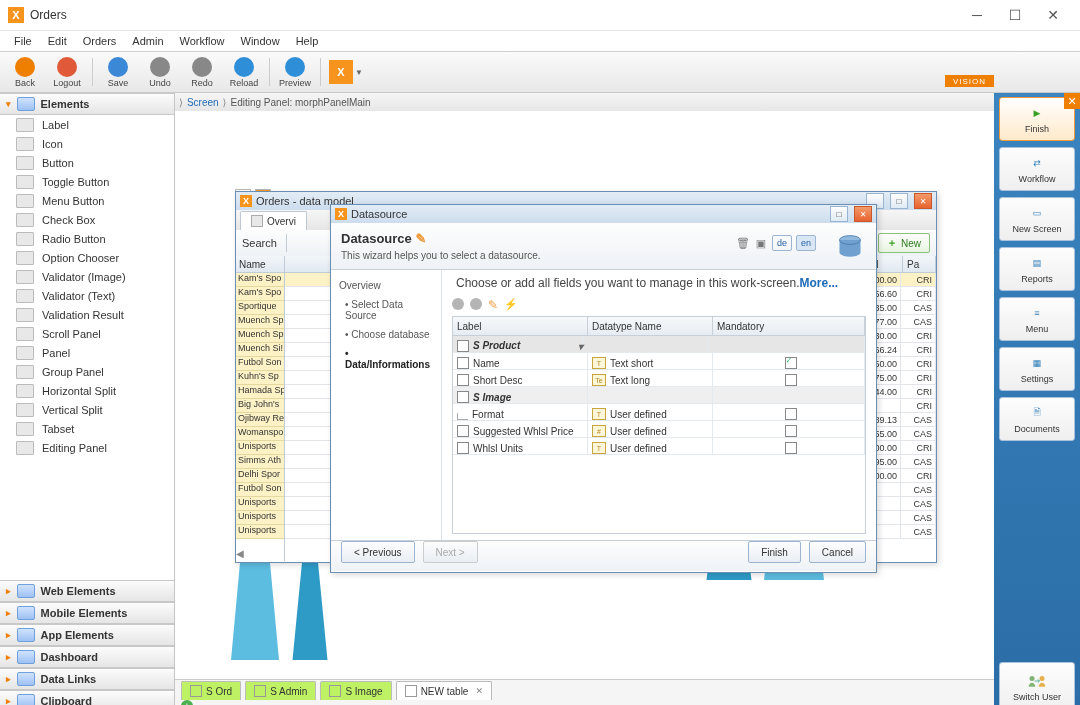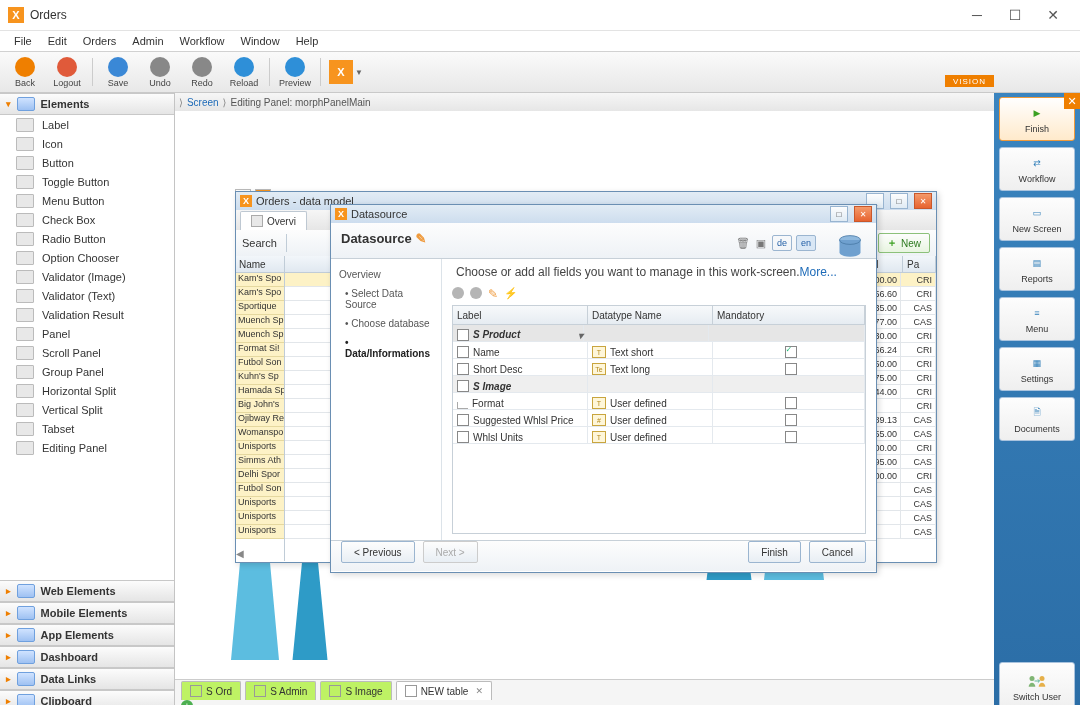--- a/index.html
+++ b/index.html
@@ -86,21 +86,21 @@
 .wiz-head .lang span.l{width:18px;height:14px;border:1px solid #9bb5d0;border-radius:2px;font-size:9px;display:flex;align-items:center;justify-content:center;color:#2460a7}
 .wiz-head .lang span.l.sel{background:#d9e7f5}
 .wiz-head .ic{width:14px;height:14px;display:flex;align-items:center;justify-content:center;color:#777}
 .wiz-main{flex:1;display:flex}
 .wiz-side{width:110px;border-right:1px solid #dce3e9;padding:6px 0}
 .wiz-side .sh{font-size:10px;color:#555;padding:4px 8px}
 .wiz-side .step{font-size:10px;padding:4px 8px 4px 14px;color:#555}
 .wiz-side .step.act{font-weight:bold;color:#222}
 .wiz-content{flex:1;padding:6px 10px;display:flex;flex-direction:column}
 .wiz-content .desc{font-size:12px;color:#444;display:flex;justify-content:flex-start;padding:0 4px 6px}
-.wiz-content .more{color:#1e6bb8;font-weight:normal}
+.wiz-content .more{color:#1e6bb8;font-weight:bold}
 .wiz-tools{display:flex;gap:6px;padding:2px 0 4px}
 .wiz-tools .dot{width:12px;height:12px;border-radius:50%;background:#b5b5b5}
 .wiz-tools .pen2{color:#ef9a3c;font-size:12px}
 .field-table{flex:1;border:1px solid #c7d0d8}
 .ft-head{height:18px;display:flex;background:linear-gradient(#f7f9fb,#e6ecf2);font-size:10px;border-bottom:1px solid #c7d0d8}
 .ft-head>div{padding-left:4px;display:flex;align-items:center;border-right:1px solid #c7d0d8}
 .ft-row{height:16px;display:flex;font-size:10px;border-bottom:1px solid #e4e9ee}
 .ft-row>div{padding-left:4px;display:flex;align-items:flex-end;border-right:1px solid #e4e9ee;gap:4px}
 .ft-row.group{background:#efefef}
 .ft-row.drop{background:#e6e6e6;font-style:italic;font-weight:bold}
@@ -220,25 +220,25 @@
         <div class="pal-item">
           <span class="pal-icn"></span>
           <span>Validator (Text)</span>
         </div>
         <div class="pal-item">
           <span class="pal-icn"></span>
           <span>Validation Result</span>
         </div>
         <div class="pal-item">
           <span class="pal-icn"></span>
+          <span>Scroll Panel</span>
+        </div>
+        <div class="pal-item">
+          <span class="pal-icn"></span>
           <span>Panel</span>
-        </div>
-        <div class="pal-item">
-          <span class="pal-icn"></span>
-          <span>Scroll Panel</span>
         </div>
         <div class="pal-item">
           <span class="pal-icn"></span>
           <span>Group Panel</span>
         </div>
         <div class="pal-item">
           <span class="pal-icn"></span>
           <span>Horizontal Split</span>
         </div>
         <div class="pal-item">
@@ -337,21 +337,21 @@
           </div>
           <div class="dm-grid">
             <div class="dm-list">
               <div class="hdr">Name</div>
               <div id="dm-rows">
                   <div class="row">Kam's Spo</div>
                   <div class="row">Kam's Spo</div>
                   <div class="row">Sportique</div>
                   <div class="row">Muench Sp</div>
                   <div class="row">Muench Sp</div>
-                  <div class="row">Format Si!</div>
+                  <div class="row">Muench Si!</div>
                   <div class="row">Futbol Son</div>
                   <div class="row">Kuhn's Sp</div>
                   <div class="row">Hamada Sp</div>
                   <div class="row">Big John's</div>
                   <div class="row">Ojibway Re</div>
                   <div class="row">Womanspo</div>
                   <div class="row">Unisports</div>
                   <div class="row">Simms Ath</div>
                   <div class="row">Delhi Spor</div>
                   <div class="row">Futbol Son</div>
@@ -473,20 +473,21 @@
         <div class="win-title">
           <span class="xlogo">X</span>
           <span>Datasource</span>
           <span class="sp"></span>
           <span class="wbtn">□</span>
           <span class="wbtn cl">✕</span>
         </div>
         <div class="wiz-body">
           <div class="wiz-head">
             <h3><span>Datasource</span> <span class="pen">✎</span></h3>
+            <div class="sub">This wizard helps you to select a datasource.</div>
             <div class="lang">
               <span class="ic">🗑</span>
               <span class="ic">▣</span>
               <span class="l">de</span>
               <span class="l sel">en</span>
             </div>
             <svg class="barrel" viewBox="0 0 32 32">
                 <ellipse cx="16" cy="8" rx="12" ry="5" fill="#8fb9de"></ellipse>
                 <path d="M4 8v14c0 3 5 5 12 5s12-2 12-5V8" fill="#6fa0cf"></path>
                 <ellipse cx="16" cy="8" rx="12" ry="5" fill="none" stroke="#4a7ba8"></ellipse>

